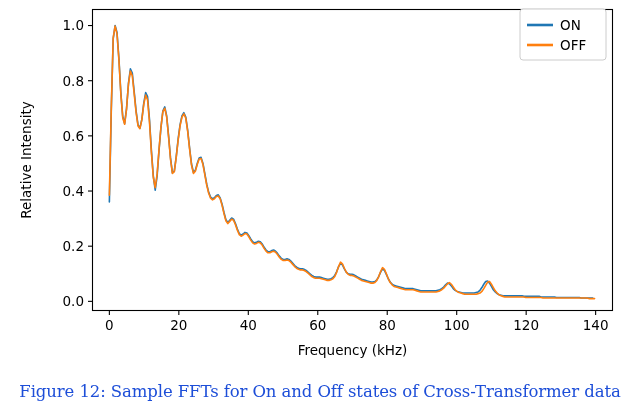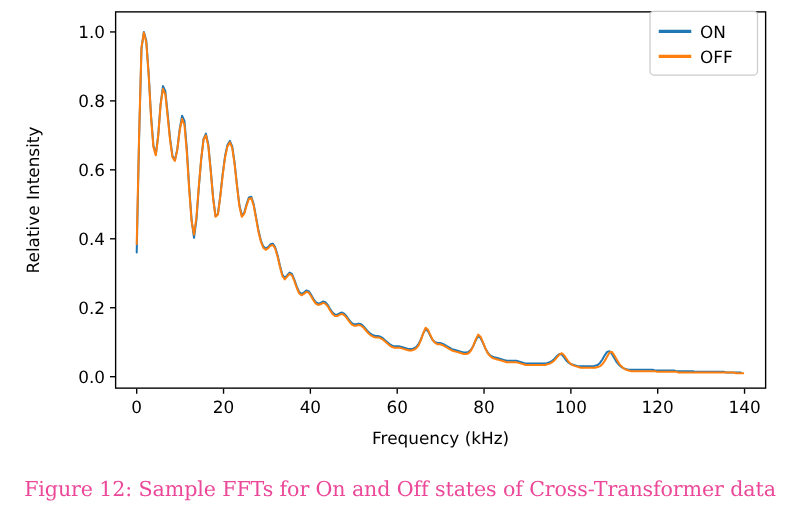--- a/index.html
+++ b/index.html
@@ -7,21 +7,21 @@
     width:640px;height:419px;background:#ffffff;
     font-family:"DejaVu Sans","Liberation Sans",sans-serif;
     overflow:hidden;position:relative;
   }
   #figure{position:absolute;left:0;top:0;width:640px;height:419px;}
   #plot-svg{position:absolute;left:0;top:0;}
   .cap{
     position:absolute;left:0;top:382px;width:640px;
     text-align:center;
     font-family:"DejaVu Serif","Liberation Serif",serif;
-    font-size:16.5px;color:#ec4899;white-space:nowrap;
+    font-size:16.5px;color:#1d4ed8;white-space:nowrap;
     letter-spacing:-0.1px;
   }
 </style>
 </head>
 <body>
 
 <div id="figure">
   <svg id="plot-svg" width="640" height="419">
       <rect x="92" y="9" width="521" height="302" fill="#ffffff"></rect>
       <rect x="92.5" y="9.5" width="520" height="301" fill="none" stroke="#000000" stroke-width="1.1"></rect>

